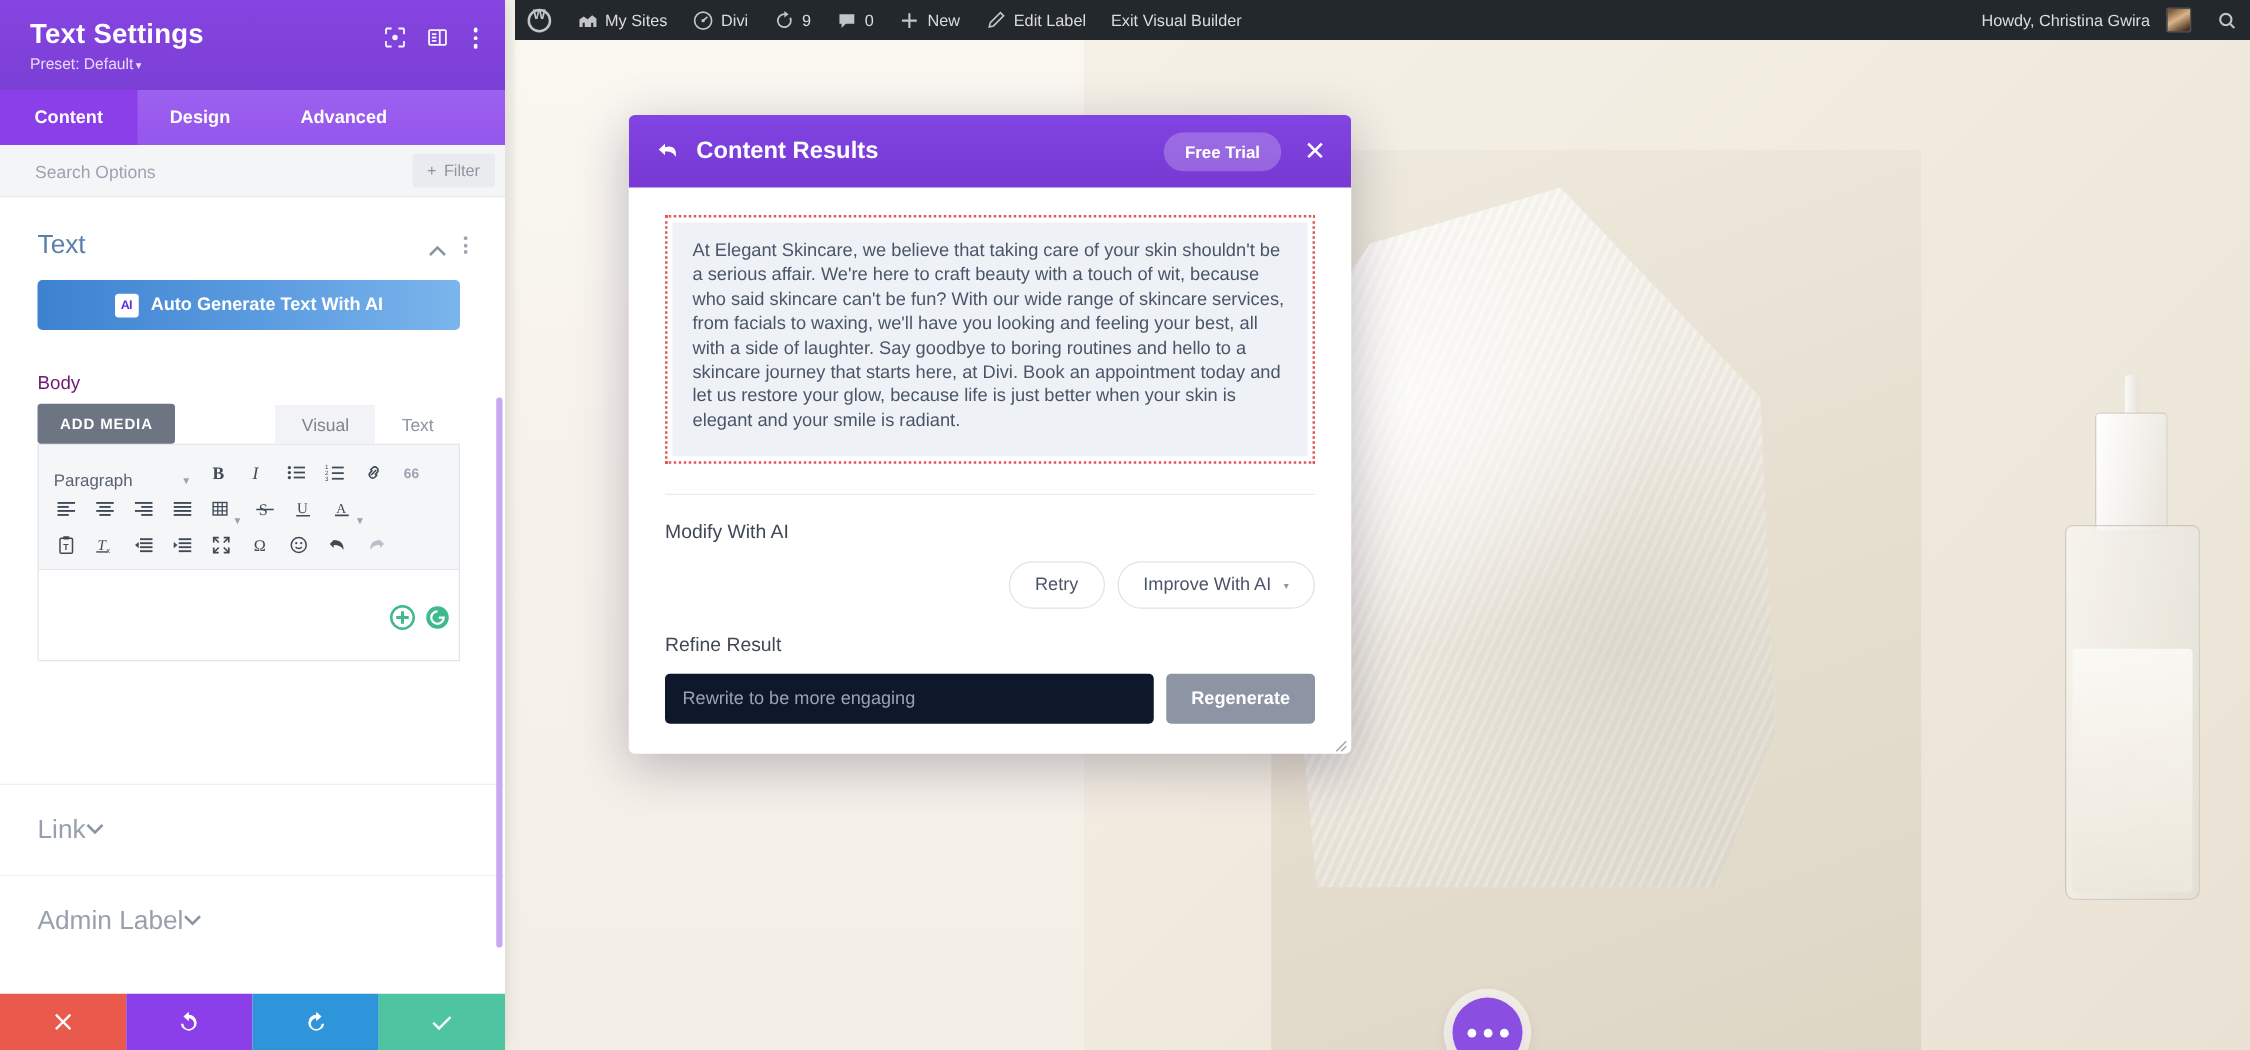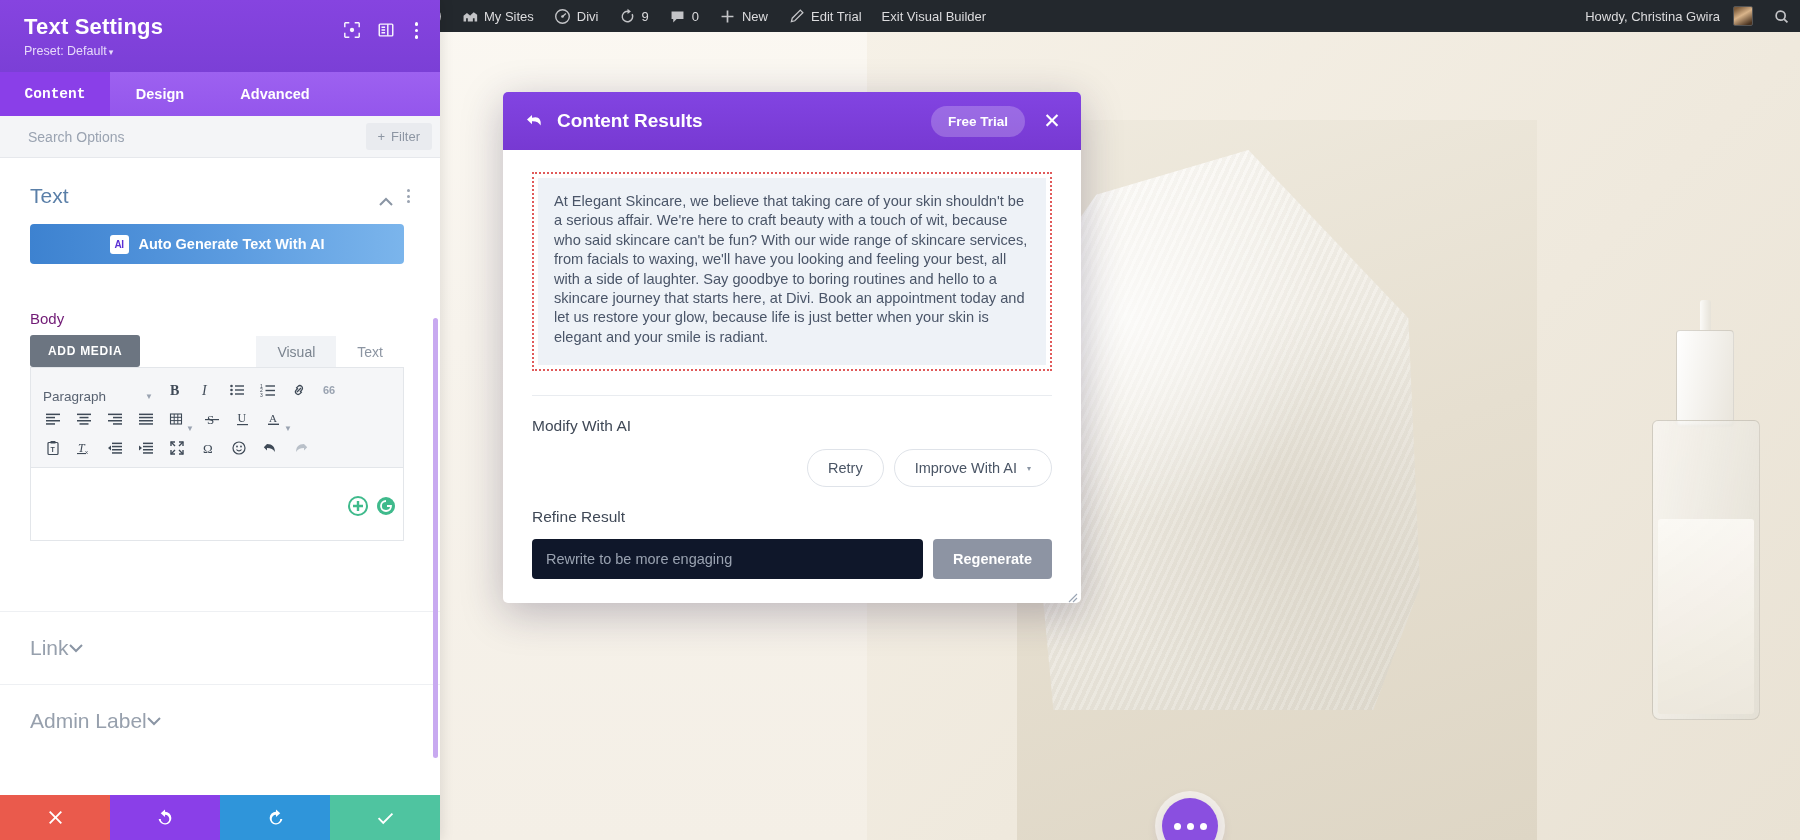--- a/index.html
+++ b/index.html
@@ -94,21 +94,21 @@
   .ab-icon { display: inline-flex; width: 17px; height: 17px; align-items: center; justify-content: center; }
   .ab-icon svg { width: 17px; height: 17px; fill: #c3c4c7; }
   #avatar {
     width: 20px; height: 20px; border-radius: 2px; margin-left: 7px;
     background: linear-gradient(150deg,#7c5b3a 10%, #d9b48a 45%, #4a3320 90%);
     border: 1px solid #555;
   }
 
   
   #sidebar {
-    position: absolute; left: 0; top: 0; width: 440px; height: 840px;
+    position: absolute; left: 0; top: 0; width: 404px; height: 840px;
     background: #fff; z-index: 50;
     display: flex; flex-direction: column;
     box-shadow: 2px 0 12px rgba(0,0,0,.1);
   }
   #sb-header {
     background: #7e3ff2;
     background: linear-gradient(180deg,#8644e0 0%, #7b3fd6 100%);
     padding: 14px 18px 14px 24px; color: #fff;
     position: relative;
   }
@@ -125,21 +125,21 @@
   #sb-tabs {
     display: flex; background: #9a5cf0;
     background: linear-gradient(180deg,#9d61f0,#9456ec);
     height: 44px;
   }
   .sb-tab {
     flex: 0 0 auto; padding: 0 22px; height: 44px; line-height: 44px;
     color: #fff; font-size: 14.5px; font-weight: 600; cursor: pointer;
     text-align: center;
   }
-  .sb-tab:nth-child(1) { width: 110px; padding: 0; font-family: Liberation Mono, monospace; }
+  .sb-tab:nth-child(1) { width: 110px; padding: 0; }
   .sb-tab:nth-child(2) { width: 100px; padding: 0; }
   .sb-tab:nth-child(3) { width: 130px; padding: 0; }
   .sb-tab.active { background: #8a3fe8; }
 
   #sb-search {
     display: flex; align-items: center; height: 42px;
     background: #f4f5f7; border-bottom: 1px solid #e6e8ec;
     padding: 0 8px 0 28px;
   }
   #sb-search-input {
@@ -162,21 +162,21 @@
   }
   .section-title { font-size: 21px; color: #5b6777; font-weight: 400; }
   .section-title.blue { color: #5a7fa8; }
   .section-head .sh-icons { margin-left: auto; display: flex; align-items: center; gap: 14px; }
   .chev { width: 14px; height: 9px; }
   .chev svg { width: 14px; height: 9px; stroke: #8a95a4; stroke-width: 2; fill: none; }
   .vdots { display: flex; flex-direction: column; gap: 2.5px; }
   .vdots i { width: 3px; height: 3px; border-radius: 50%; background: #9aa3b1; display: block; }
 
   #ai-btn {
-    margin: 4px 36px 12px 30px; height: 40px; border-radius: 4px;
+    margin: 4px 36px 0 30px; height: 40px; border-radius: 4px;
     background: linear-gradient(90deg,#3d82d0 0%, #5c9ce0 55%, #7bb5ec 100%);
     color: #fff; display: flex; align-items: center; justify-content: center;
     gap: 10px; font-size: 14.5px; font-weight: bold; cursor: pointer;
   }
   #ai-badge {
     width: 19px; height: 19px; background: #fff; border-radius: 3px;
     display: flex; align-items: center; justify-content: center;
     font-size: 10px; font-weight: bold; color: #5a2fd4; letter-spacing: -.5px;
   }
 
@@ -393,21 +393,21 @@
         </svg>
     </span>
     <span>New</span>
   </div>
   <div class="ab-item">
     <span class="ab-icon">
       <svg viewBox="0 0 20 20">
           <path d="M14.5 2.5l3 3L8 15l-4 1 1-4 9.5-9.5z" fill="none" stroke="#c3c4c7" stroke-width="1.5"></path>
         </svg>
     </span>
-    <span>Edit Trial</span>
+    <span>Edit Label</span>
   </div>
   <div class="ab-item">
     <span>Exit Visual Builder</span>
   </div>
   <div class="ab-spacer"></div>
   <div class="ab-item">
     <span>Howdy, Christina Gwira</span>
     <span id="avatar"></span>
   </div>
   <div class="ab-item">
@@ -683,21 +683,21 @@
             <span class="eb">
               <svg viewBox="0 0 22 22">
                   <circle cx="11" cy="11" r="9" fill="#3fba8c"></circle>
                   <path d="M11 6a5 5 0 1 0 5 5h-4" fill="none" stroke="#fff" stroke-width="1.8"></path>
                 </svg>
             </span>
           </div>
         </div>
       </div>
 
-      <div class="collapsed-row" style="margin-top:70px">
+      <div class="collapsed-row" style="margin-top:98px">
         <div class="section-title">Link</div>
         <div class="sh-icons"><span class="chev"><svg viewBox="0 0 14 9">
                 <path d="M1 1l6 6 6-6"></path>
               </svg></span></div>
       </div>
 
 
       <div class="collapsed-row">
         <div class="section-title">Admin Label</div>
         <div class="sh-icons"><span class="chev"><svg viewBox="0 0 14 9">

